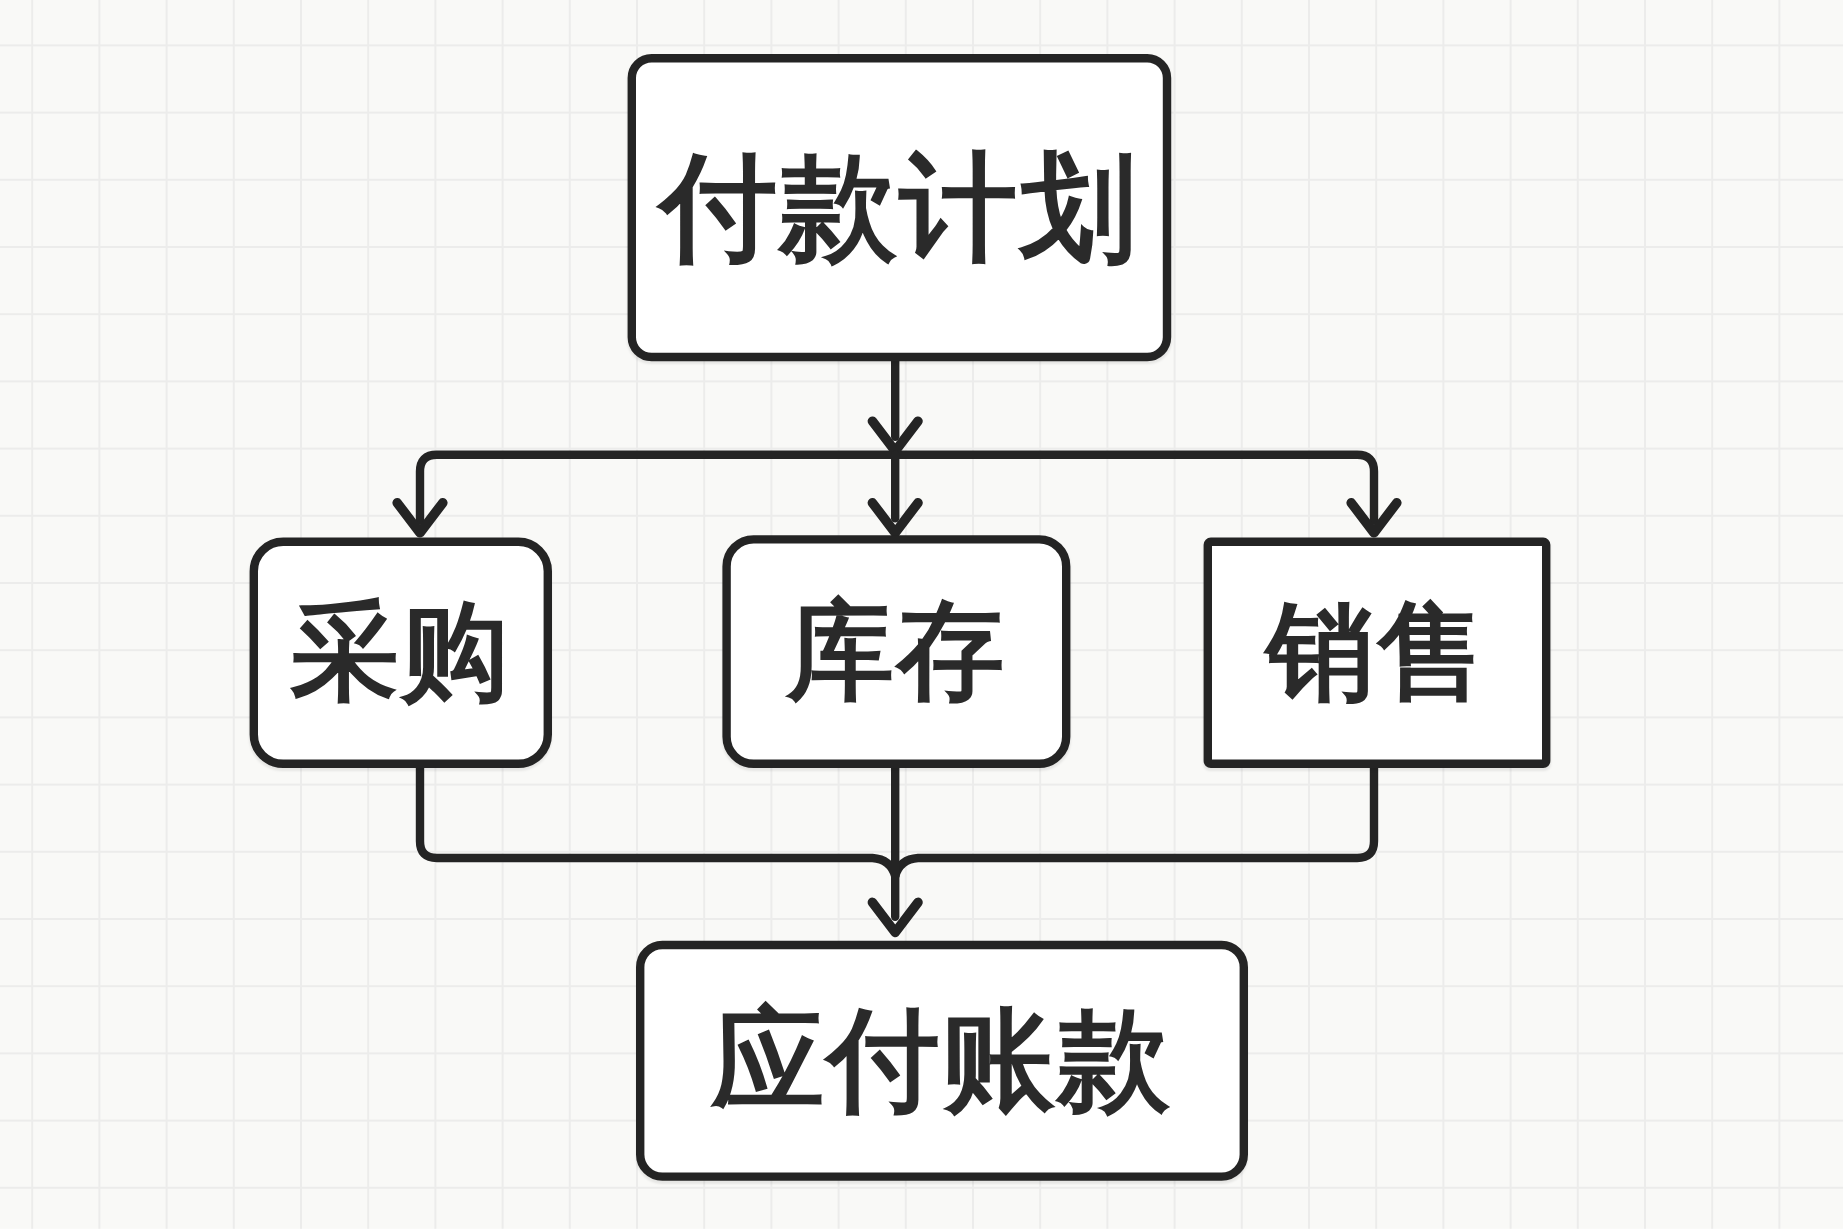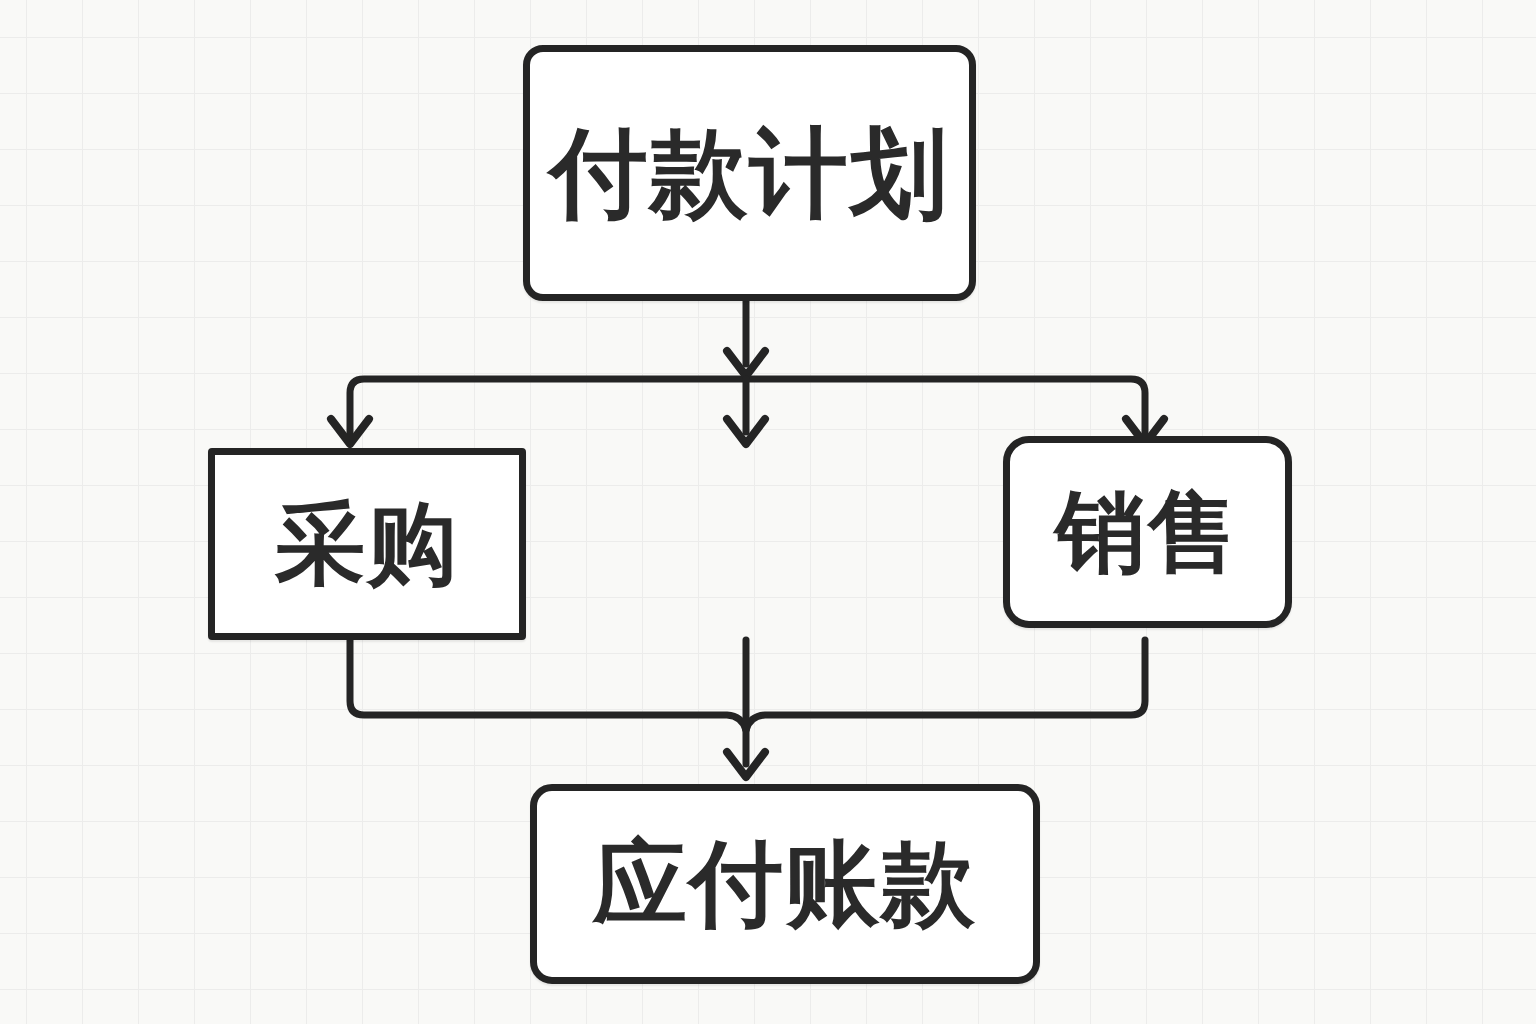--- a/index.html
+++ b/index.html
@@ -52,23 +52,23 @@
     box-shadow: 0 2px 2px rgba(0,0,0,0.08);
   }
   .node .label {
     font-weight: 700;
     color: #2a2a2a;
     white-space: nowrap;
     letter-spacing: 2px;
     line-height: 1;
   }
   .node-payment-plan   { left: 523px;  top: 45px;  width: 453px; height: 256px; border-radius: 20px; }
-  .node-procurement    { left: 208px;  top: 448px; width: 318px; height: 192px; border-radius: 4px; }
+  .node-procurement    { left: 208px;  top: 448px; width: 252px; height: 192px; border-radius: 28px; }
   .node-inventory      { left: 602px;  top: 446px; width: 290px; height: 194px; border-radius: 26px; }
-  .node-sales          { left: 1003px; top: 436px; width: 289px; height: 192px; border-radius: 26px; }
+  .node-sales          { left: 1003px; top: 448px; width: 289px; height: 192px; border-radius: 6px; }
   .node-accounts-payable { left: 530px; top: 784px; width: 510px; height: 200px; border-radius: 22px; }
   .node-payment-plan .label   { font-size: 98px; }
   .node-procurement .label    { font-size: 90px; }
   .node-inventory .label      { font-size: 90px; }
   .node-sales .label          { font-size: 90px; }
   .node-accounts-payable .label { font-size: 94px; }
 </style>
 </head>
 <body>
 
@@ -95,20 +95,23 @@
   </svg>
 
   <div class="node node-payment-plan">
     <span class="label">付款计划</span>
   </div>
 
   <div class="node node-procurement">
     <span class="label">采购</span>
   </div>
 
+  <div class="node node-inventory">
+    <span class="label">库存</span>
+  </div>
 
   <div class="node node-sales">
     <span class="label">销售</span>
   </div>
 
   <div class="node node-accounts-payable">
     <span class="label">应付账款</span>
   </div>
 
 </div>

